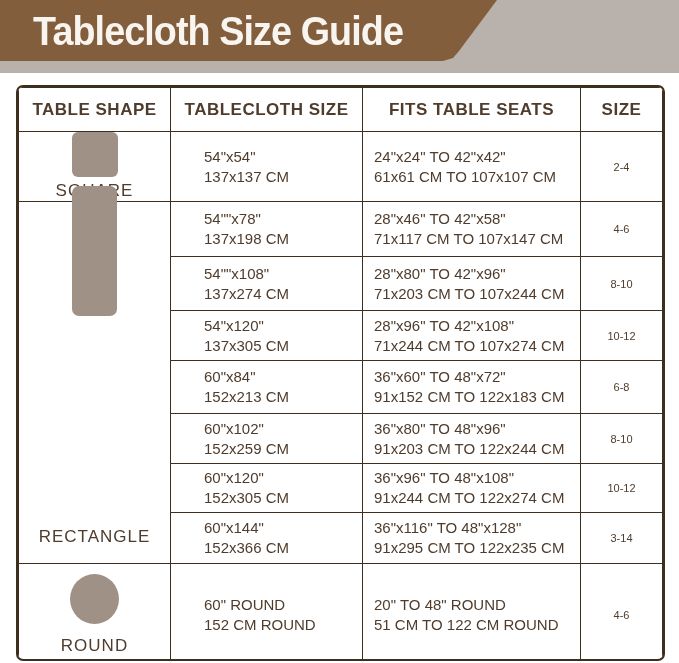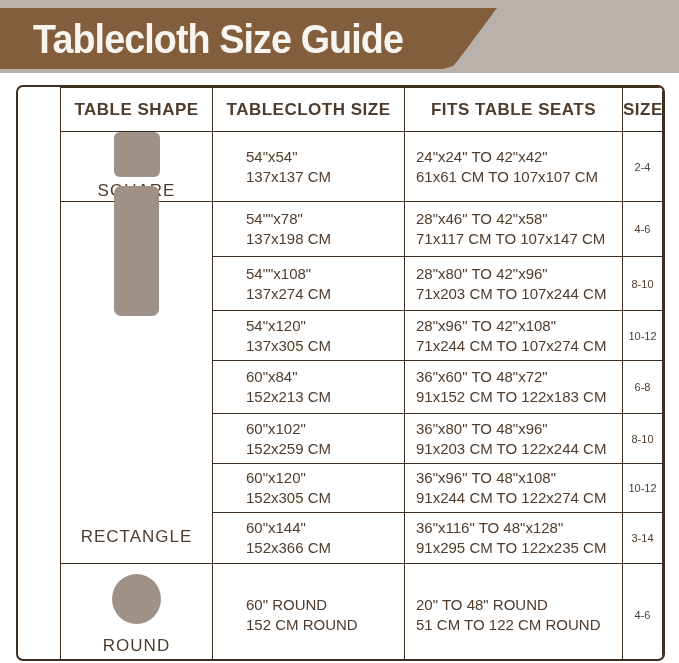--- a/index.html
+++ b/index.html
@@ -14,40 +14,39 @@
     width:679px;height:663px;
     background:#ffffff;
     font-family:"Liberation Sans",sans-serif;
     position:relative;overflow:hidden;
   }
   .top-strip{
     position:absolute;left:0;top:0;width:679px;height:73px;
     background:var(--strip-gray);
   }
   .banner{
-    position:absolute;left:0;top:8px;width:497px;height:62px;
+    position:absolute;left:0;top:0;width:497px;height:62px;
     background:var(--banner-brown);
     clip-path:polygon(0 0,497px 0,459px 51px,453px 58px,443px 61px,0 61px);
     display:flex;align-items:center;
   }
   .banner-title{
     color:#F8F4EF;
     font-size:41px;font-weight:bold;
     letter-spacing:-1px;
     padding-left:36px;
     transform:scaleX(0.92);transform-origin:left center;
     white-space:nowrap;
   }
   .table-wrap{
     position:absolute;left:16px;top:85px;width:649px;height:576px;
     border:2px solid var(--line-brown);
     border-radius:7px;
     overflow:hidden;
     background:#ffffff;
-    padding-left:42px;
   }
   table{
     border-collapse:collapse;table-layout:fixed;
     width:100%;height:100%;
   }
   td,th{
     border:1.5px solid var(--line-brown);
     vertical-align:middle;
     color:var(--text-brown);
   }

